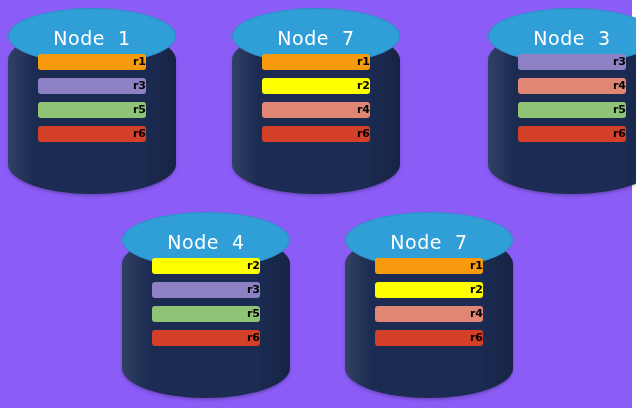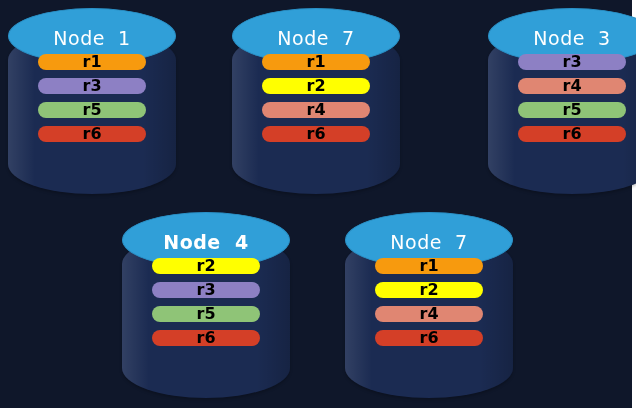--- a/index.html
+++ b/index.html
@@ -79,36 +79,36 @@
   .replicas {
     position: absolute;
     left: 30px;
     top: 46px;
     width: 108px;
   }
   .replica {
     position: relative;
     height: 16px;
     margin-bottom: 8px;
-    border-radius: 8px;
-    text-align: center;
+    border-radius: 3px;
+    text-align: right;
     line-height: 16px;
-    font-size: 16px;
+    font-size: 11px;
     font-weight: bold;
     color: #000000;
     box-sizing: border-box;
   }
   .replica:last-child {
     margin-bottom: 0;
   }
 </style>
 </head>
 <body>
 
-<div id="stage" style="background: #0f172a; width: 632px; height: 408px;">
+<div id="stage" style="background: #8b5cf6; width: 632px; height: 408px;">
     <div class="node" style="left: 8px; top: 8px;">
       <div class="node-body" style="background: rgb(27, 43, 82);"></div>
       <div class="node-shade"></div>
       <div class="node-top" style="background: rgb(48, 159, 216);"></div>
       <div class="node-label" style="color: rgb(255, 255, 255);">Node  1</div>
       <div class="replicas">
         <div class="replica" style="background: rgb(247, 154, 14); color: rgb(0, 0, 0);">r1</div>
         <div class="replica" style="background: rgb(141, 128, 196); color: rgb(0, 0, 0);">r3</div>
         <div class="replica" style="background: rgb(143, 196, 119); color: rgb(0, 0, 0);">r5</div>
         <div class="replica" style="background: rgb(212, 63, 39); color: rgb(0, 0, 0);">r6</div>
@@ -135,21 +135,21 @@
         <div class="replica" style="background: rgb(141, 128, 196); color: rgb(0, 0, 0);">r3</div>
         <div class="replica" style="background: rgb(224, 134, 114); color: rgb(0, 0, 0);">r4</div>
         <div class="replica" style="background: rgb(143, 196, 119); color: rgb(0, 0, 0);">r5</div>
         <div class="replica" style="background: rgb(212, 63, 39); color: rgb(0, 0, 0);">r6</div>
       </div>
     </div>
     <div class="node" style="left: 122px; top: 212px;">
       <div class="node-body" style="background: rgb(27, 43, 82);"></div>
       <div class="node-shade"></div>
       <div class="node-top" style="background: rgb(48, 159, 216);"></div>
-      <div class="node-label" style="color: rgb(255, 255, 255); font-weight: bold;">Node  4</div>
+      <div class="node-label" style="color: rgb(255, 255, 255);">Node  4</div>
       <div class="replicas">
         <div class="replica" style="background: rgb(255, 255, 0); color: rgb(0, 0, 0);">r2</div>
         <div class="replica" style="background: rgb(141, 128, 196); color: rgb(0, 0, 0);">r3</div>
         <div class="replica" style="background: rgb(143, 196, 119); color: rgb(0, 0, 0);">r5</div>
         <div class="replica" style="background: rgb(212, 63, 39); color: rgb(0, 0, 0);">r6</div>
       </div>
     </div>
     <div class="node" style="left: 345px; top: 212px;">
       <div class="node-body" style="background: rgb(27, 43, 82);"></div>
       <div class="node-shade"></div>

